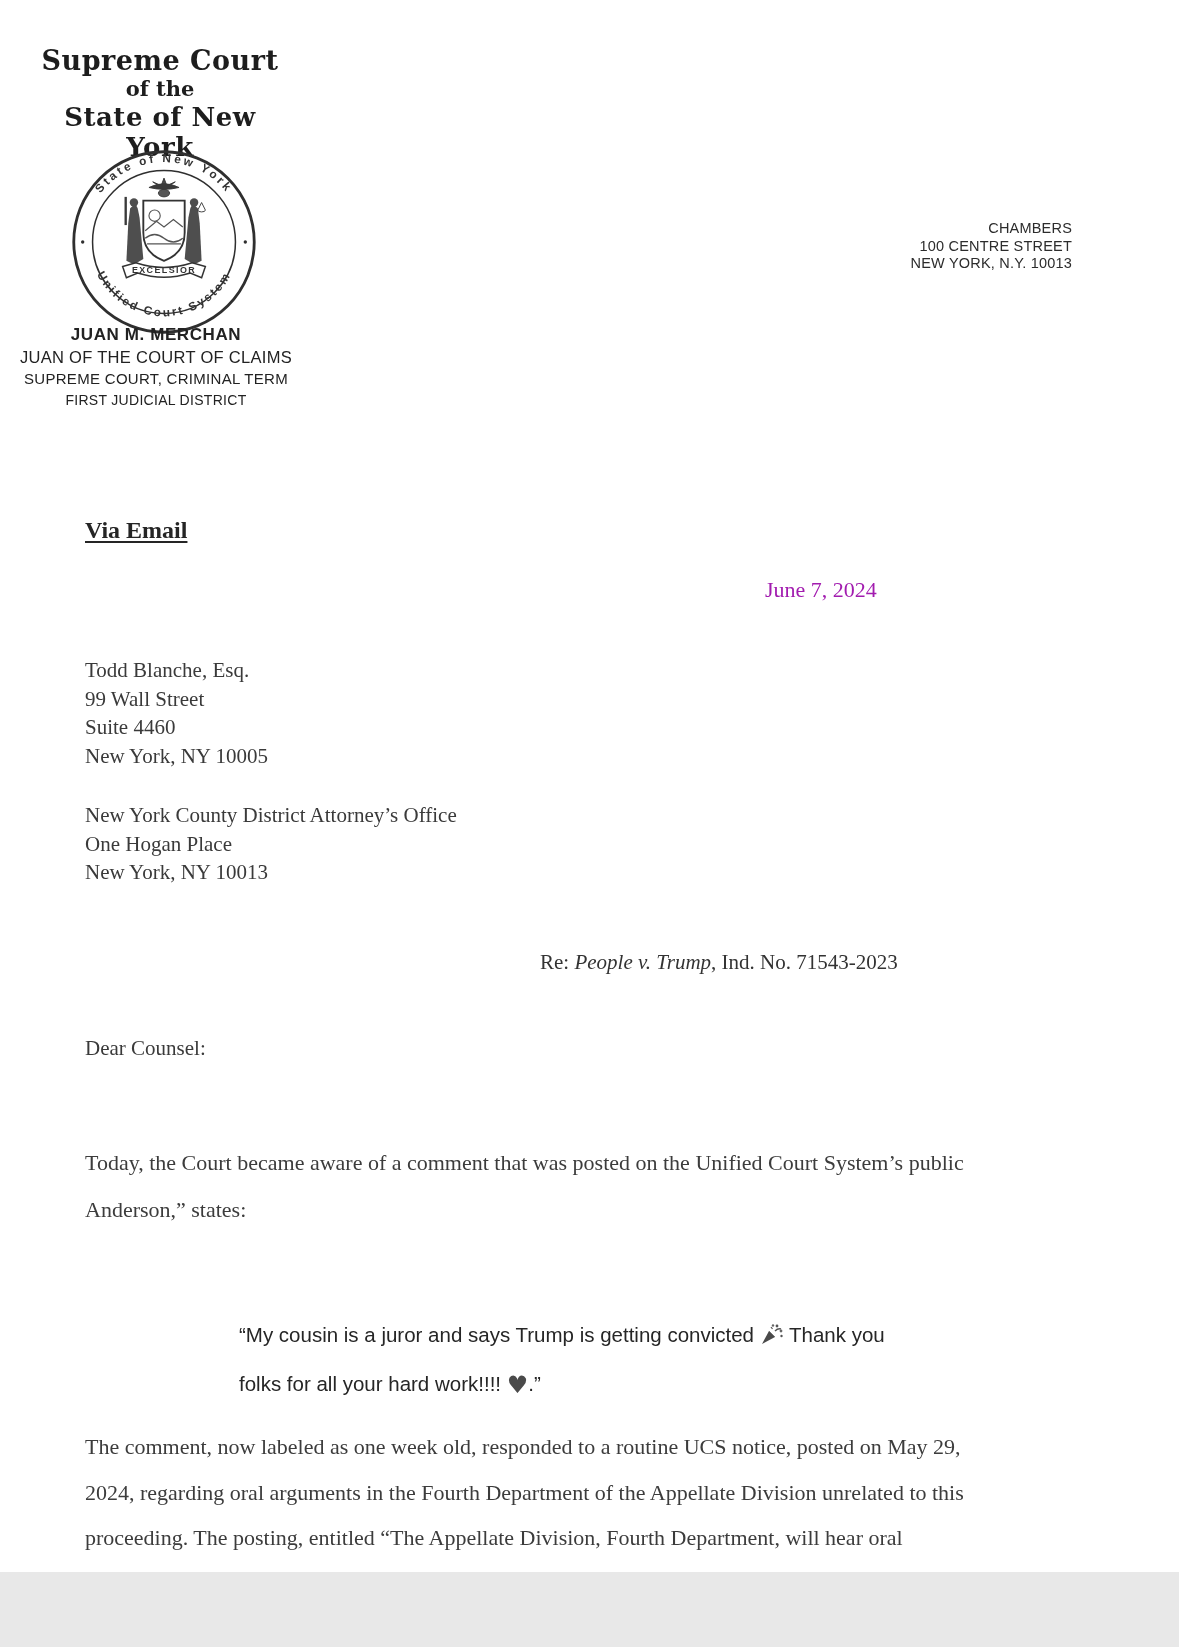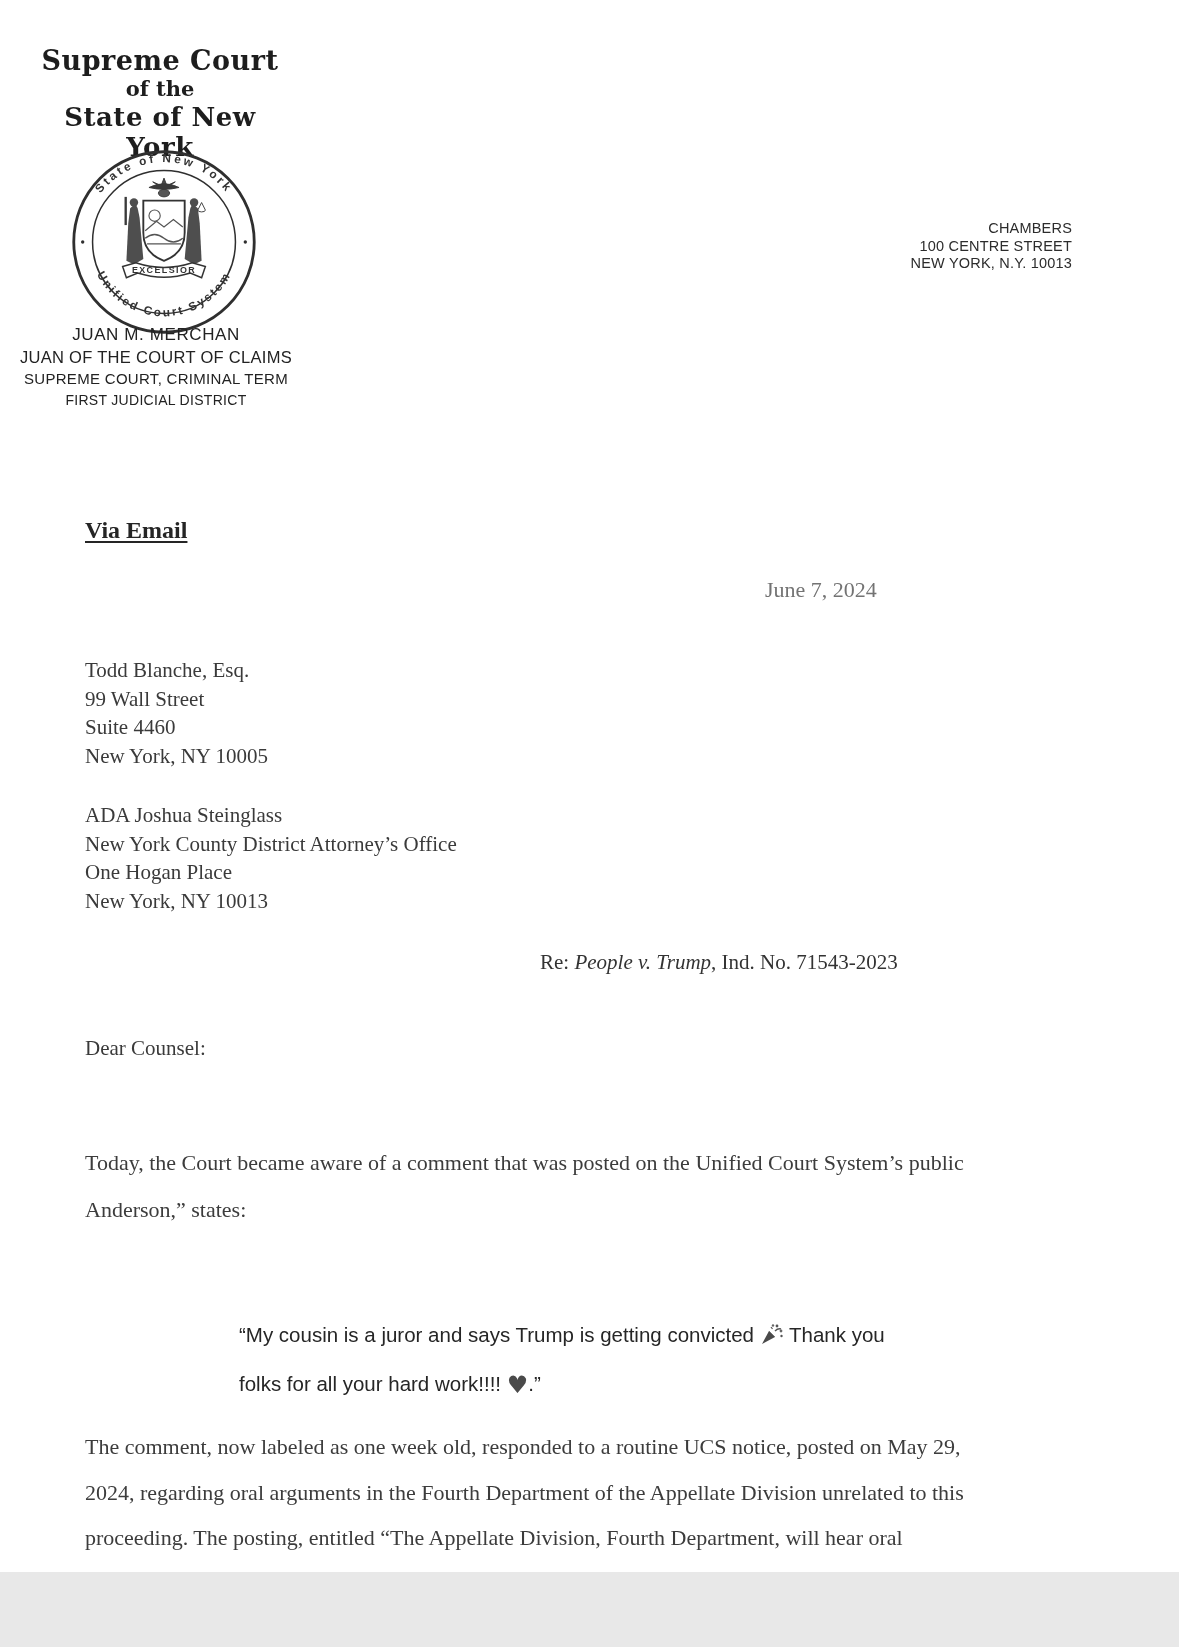--- a/index.html
+++ b/index.html
@@ -20,37 +20,37 @@
   }
   .court-name .cn1{font-size:27px;line-height:30px;letter-spacing:.5px;}
   .court-name .cn2{font-size:21px;line-height:26px;}
   .court-name .cn3{font-size:26px;line-height:30px;letter-spacing:.5px;}
   .seal{position:absolute;left:70px;top:148px;width:188px;height:188px;}
   .judge-block{
     position:absolute;left:0px;top:324px;width:312px;
     text-align:center;color:#222;
     font-family:"Liberation Sans", sans-serif;
   }
-  .judge-block .jb-name{font-size:17px;font-weight:400;letter-spacing:.6px;line-height:22px;}
+  .judge-block .jb-name{font-size:17px;font-weight:700;letter-spacing:.6px;line-height:22px;}
   .judge-block .jb-l2{font-size:16.5px;line-height:22px;letter-spacing:.3px;}
   .judge-block .jb-l3{font-size:15px;line-height:22px;letter-spacing:.3px;}
   .judge-block .jb-l4{font-size:14px;line-height:21px;letter-spacing:.3px;}
   .chambers{
     position:absolute;left:790px;top:220px;width:282px;
     text-align:right;color:#2c2c2c;
     font-family:"Liberation Sans", sans-serif;
     font-size:14.5px;line-height:17.5px;letter-spacing:.2px;
   }
   
   .via-email{
     position:absolute;left:85px;top:517px;
     font-size:24px;font-weight:700;color:#252525;
     text-decoration:underline;text-underline-offset:3px;
   }
-  .date-line{position:absolute;left:765px;top:577px;font-size:22px;color:#737373;}
+  .date-line{position:absolute;left:765px;top:577px;font-size:22px;color:#a21caf;}
   .addr{position:absolute;left:85px;font-size:21px;line-height:28.6px;color:#3a3a3a;}
   .addr1{top:656px;}
   .addr2{top:801px;}
   .re-line{position:absolute;left:540px;top:950px;font-size:21px;color:#333;}
   .re-line .case-italic{font-style:italic;}
   .salutation{position:absolute;left:85px;top:1036px;font-size:21px;color:#3a3a3a;}
   .para{position:absolute;left:85px;width:1040px;font-size:22px;color:#3c3c3c;}
   .para1{top:1140px;line-height:46.5px;}
   .para2{top:1424px;line-height:45.5px;}
   .quote-block{
@@ -141,21 +141,20 @@
   <div class="date-line">June 7, 2024</div>
 
   <div class="addr addr1">
     <div>Todd Blanche, Esq.</div>
     <div>99 Wall Street</div>
     <div>Suite 4460</div>
     <div>New York, NY 10005</div>
   </div>
 
   <div class="addr addr2">
-    <div>ADA Joshua Steinglass</div>
     <div>New York County District Attorney’s Office</div>
     <div>One Hogan Place</div>
     <div>New York, NY 10013</div>
   </div>
 
   <div class="re-line">
     <span>Re: </span><span class="case-italic">People v. Trump</span><span>, Ind. No. 71543-2023</span>
   </div>
 
   <div class="salutation">Dear Counsel:</div>

